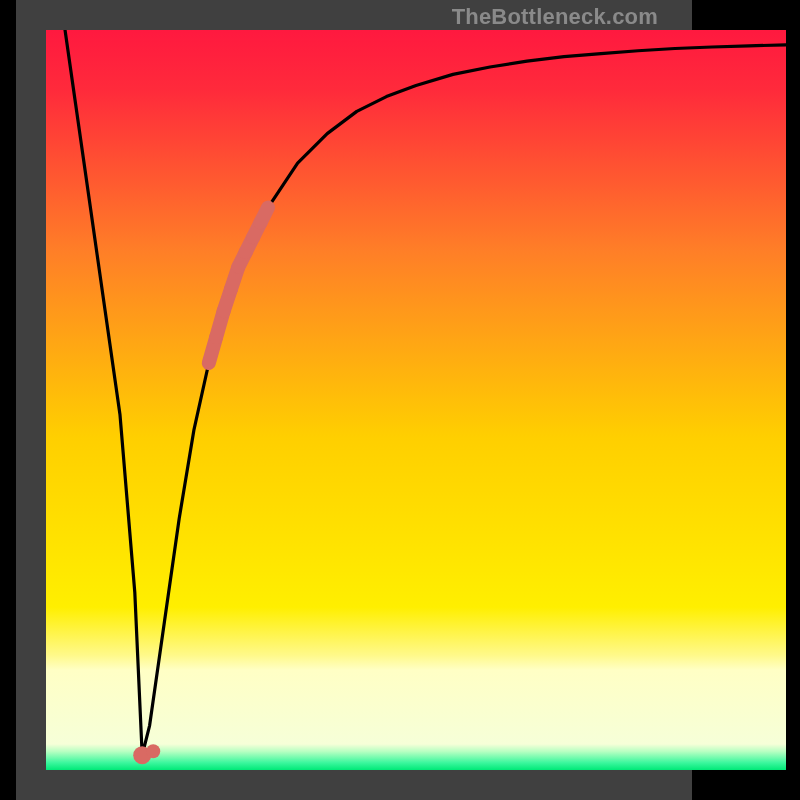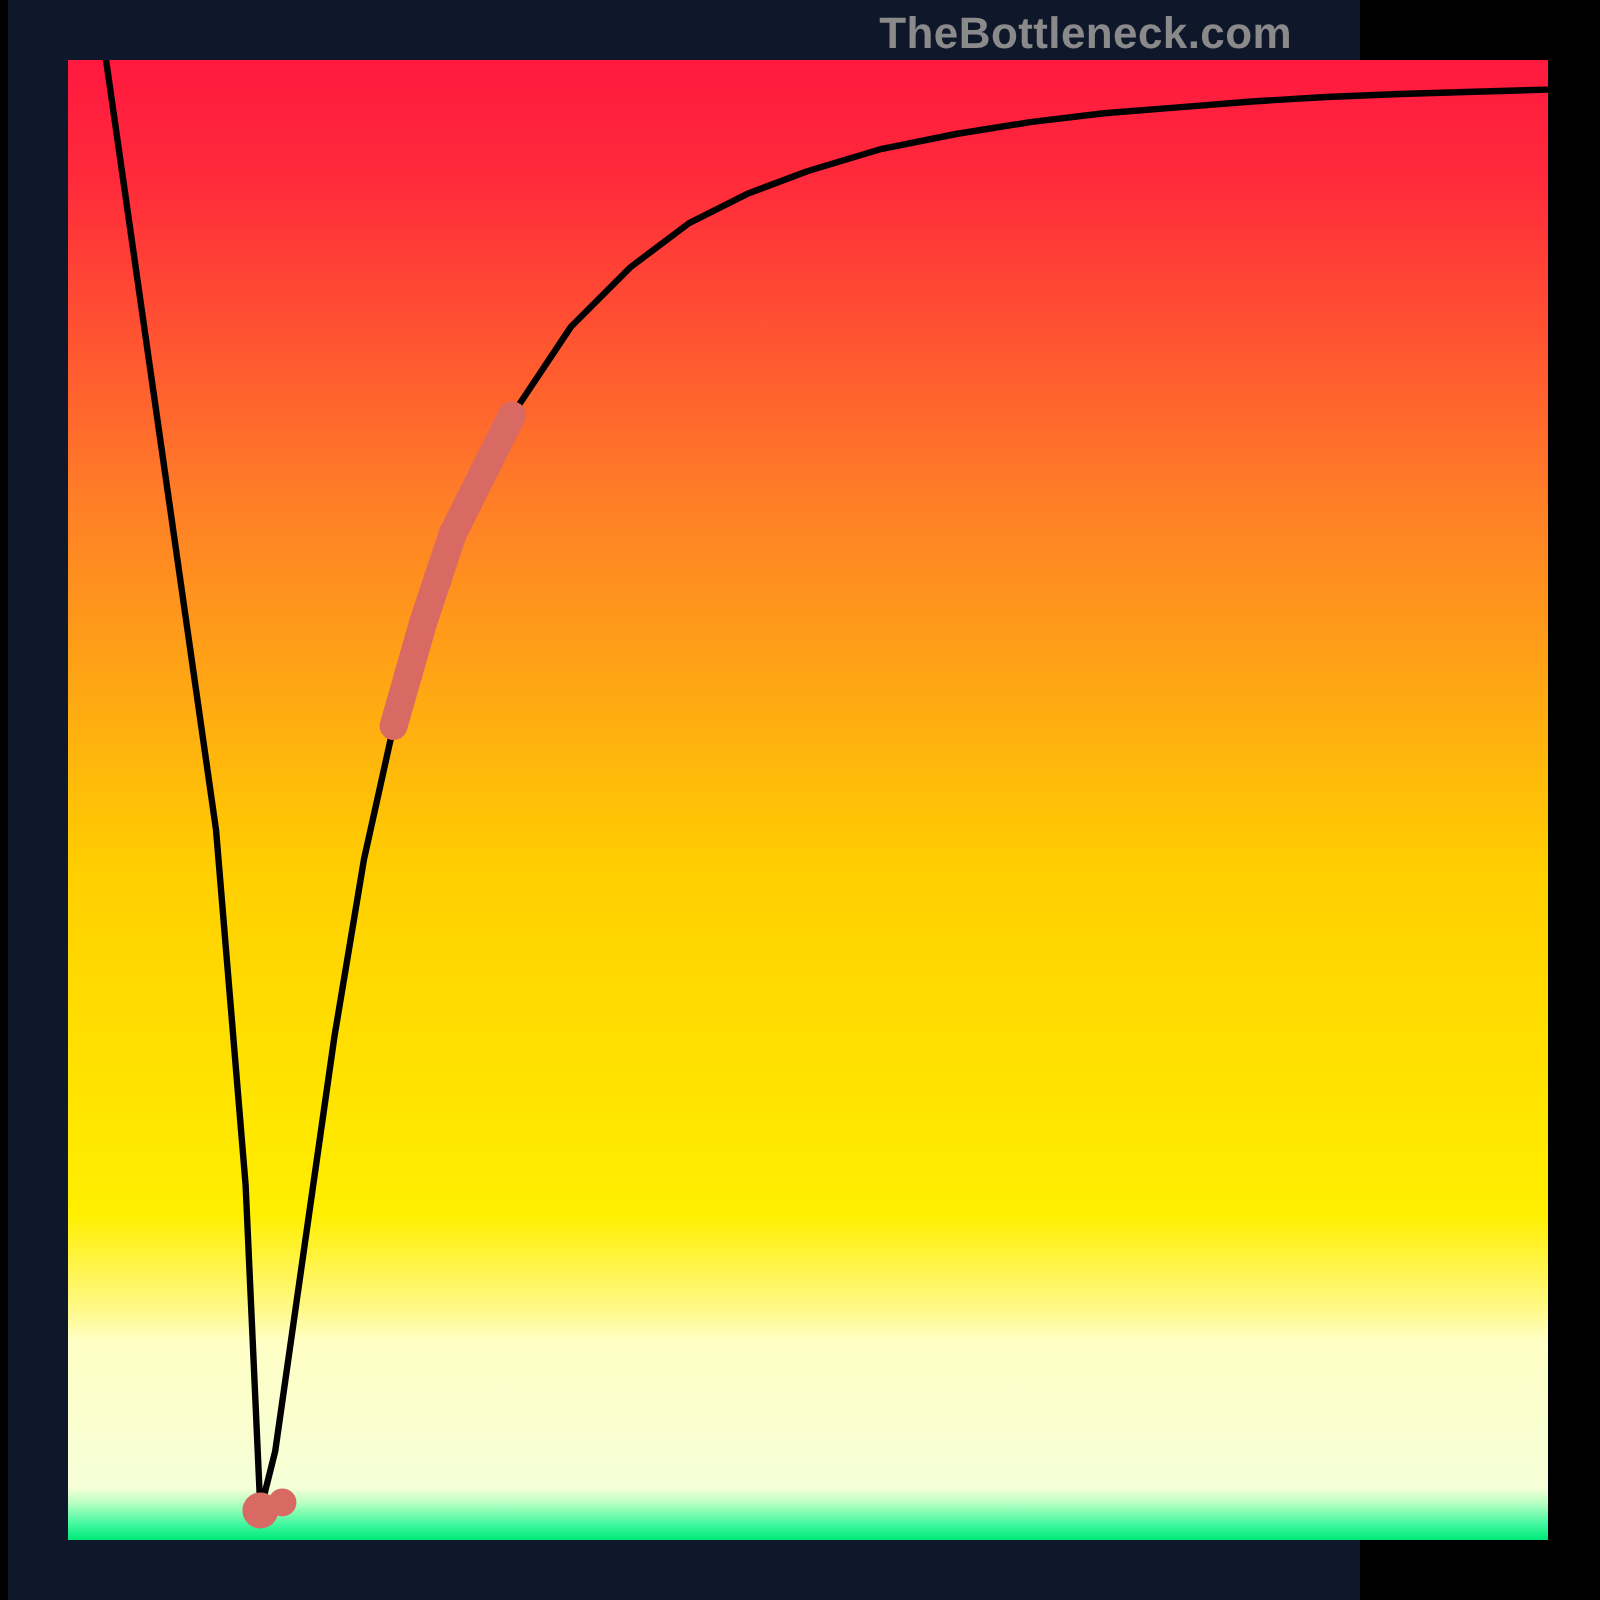--- a/index.html
+++ b/index.html
@@ -5,25 +5,25 @@
   html, body {
     margin: 0;
     padding: 0;
     width: 800px;
     height: 800px;
     background: #000;
     overflow: hidden;
   }
   .frame {
     position: absolute;
-    left: 4px;
+    left: 16px;
     top: 0;
     width: 676px;
     height: 800px;
-    background: #0f172a;
+    background: #404040;
   }
   .plot {
     position: absolute;
     left: 30px;
     top: 30px;
     width: 740px;
     height: 740px;
     overflow: hidden;
   }
   .watermark {

